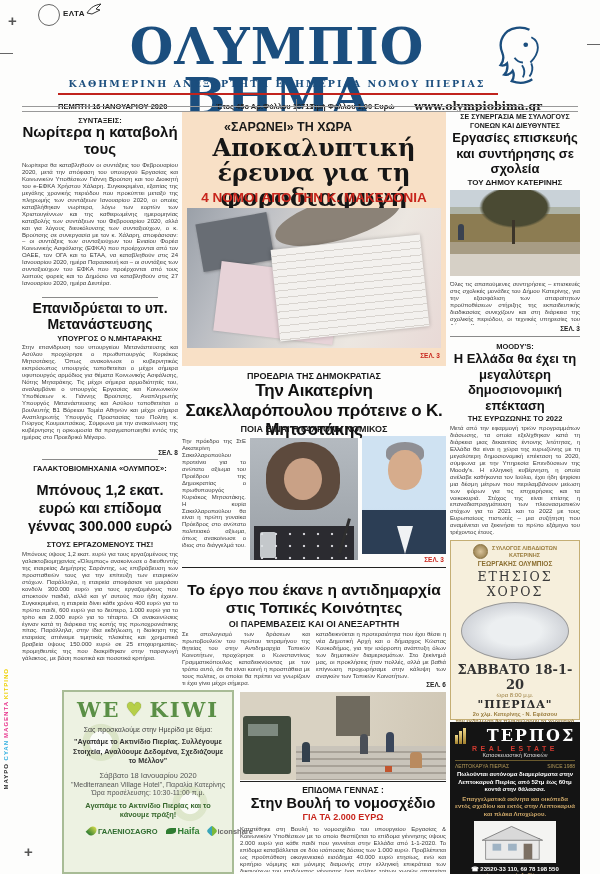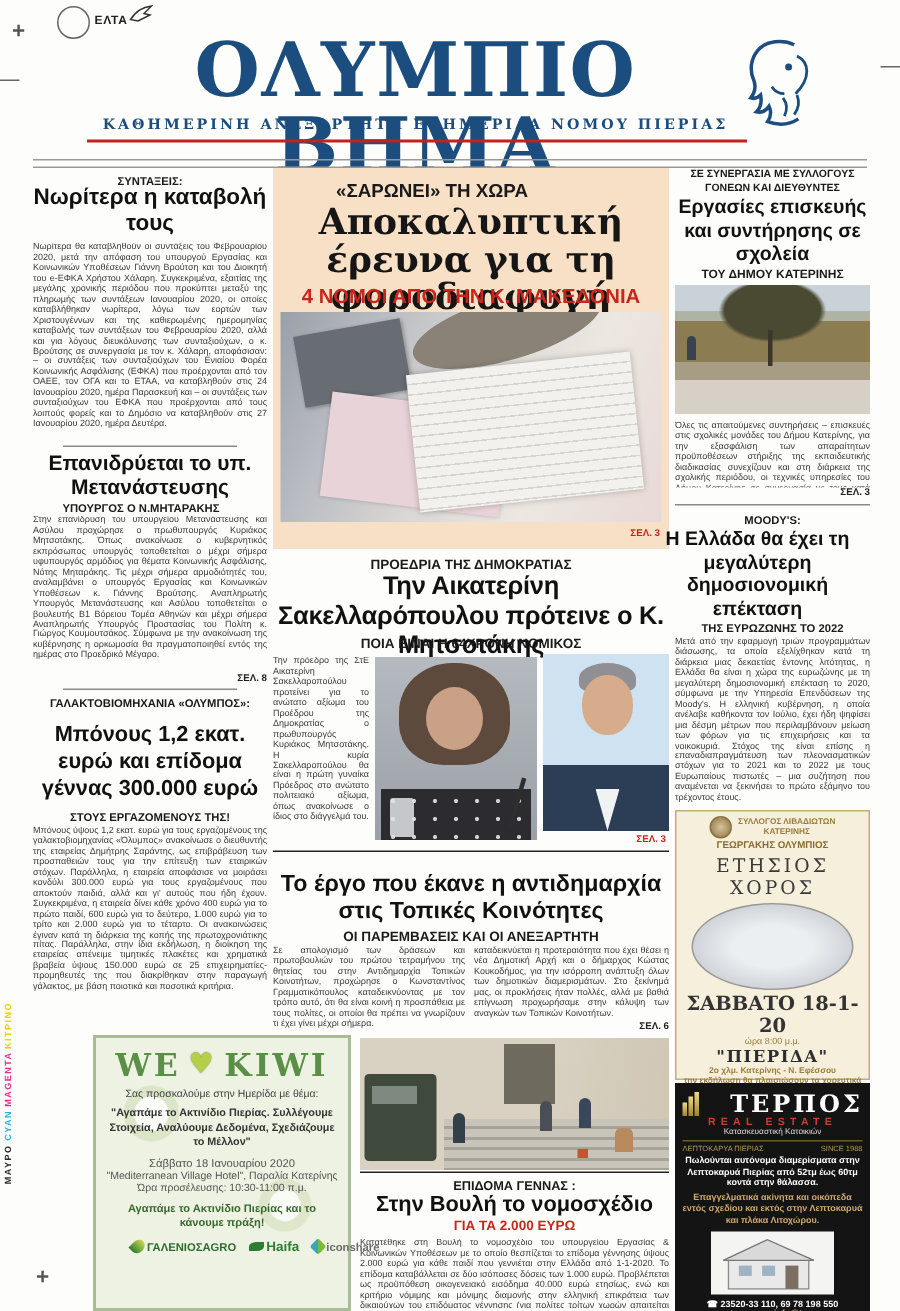--- a/index.html
+++ b/index.html
@@ -42,21 +42,21 @@
   .pref.red{color:#c8251c;}
   .hr{border-top:1px solid #8a8a8a;}
   .hrdark{border-top:1.5px solid #222;}
 
   
   .l-kick1{left:22px;top:116px;width:156px;font-size:7.5px;}
   .l-head1{left:22px;top:124px;width:156px;font-size:15px;line-height:1.12;font-weight:bold;color:#111;}
   .l-body1{left:22px;top:162px;width:156px;height:132px;}
   .l-hr1{left:42px;top:297px;width:116px;}
   .l-head2{left:22px;top:301px;width:156px;font-size:14px;line-height:1.12;font-weight:bold;color:#111;}
-  .l-sub2{left:16px;top:334px;width:156px;font-size:7.5px;}
+  .l-sub2{left:6px;top:334px;width:156px;font-size:7.5px;text-align:right;}
   .l-body2{left:22px;top:344px;width:156px;height:104px;}
   .l-pref2{left:22px;top:449px;width:156px;text-align:right;}
   .l-hr2{left:42px;top:459px;width:116px;}
   .l-kick3{left:22px;top:464px;width:156px;font-size:7.5px;line-height:1.2;}
   .l-head3{left:22px;top:481px;width:156px;font-size:14.5px;line-height:1.25;font-weight:bold;color:#111;}
   .l-sub3{left:22px;top:540px;width:156px;font-size:7.5px;}
   .l-body3{left:22px;top:551px;width:156px;height:134px;}
 
   
   .mainbox{left:182px;top:112px;width:264px;height:254px;background:#f8e0c6;}
@@ -136,21 +136,21 @@
   .t-crown{position:absolute;left:26px;top:-6px;width:78px;height:46px;border-radius:50%;
     background:radial-gradient(ellipse,#4a4a33 0 58%,rgba(74,74,51,0) 65%);}
   .t-trunk{position:absolute;left:62px;top:30px;width:3px;height:24px;background:#3c352a;}
   .t-fig{position:absolute;left:8px;top:34px;width:6px;height:16px;background:#3a4250;border-radius:3px 3px 0 0;}
   .s-body{left:450px;top:281px;width:130px;height:44px;}
   .s-pref{left:450px;top:325px;width:130px;text-align:right;}
   .s-hr{left:450px;top:336px;width:130px;}
 
   
   .md-kick{left:450px;top:342px;width:130px;font-size:7.5px;}
-  .md-head{left:440px;top:351px;width:130px;font-size:13px;line-height:1.2;font-weight:bold;color:#111;}
+  .md-head{left:450px;top:351px;width:130px;font-size:13px;line-height:1.2;font-weight:bold;color:#111;}
   .md-sub{left:450px;top:414px;width:130px;font-size:7.5px;font-weight:bold;}
   .md-body{left:450px;top:425px;width:130px;height:112px;}
 
   
   .dance{left:450px;top:540px;width:130px;height:180px;background:#f6efdc;border:1px solid #c4ae74;
     box-sizing:border-box;padding:3px 4px;text-align:center;}
   .d-emblem{display:flex;justify-content:center;align-items:center;gap:4px;}
   .d-portrait{width:13px;height:13px;border-radius:50%;background:radial-gradient(#d9c39a,#8a7240);border:1px solid #8a7240;}
   .d-org{font-size:5.5px;color:#9a7d3e;font-weight:bold;line-height:1.25;}
   .d-org3{font-size:6.5px;color:#8a6d2f;font-weight:bold;margin-top:1px;}
@@ -227,20 +227,27 @@
   </div>
 
   <div class="abs mast-title serif ctr">ΟΛΥΜΠΙΟ ΒΗΜΑ</div>
   <svg class="abs" style="left:494px;top:24px;" width="56" height="62" viewBox="0 0 60 66">
     <path d="M38 6c-8-4-20-3-26 4-5 6-6 14-3 21 2 5 1 9-2 13 3 1 5 0 7-2 1 5 0 9-3 12 4 1 7-1 9-4 2 4 1 8-1 11 8 3 16 2 22-2" fill="none" stroke="#1b4e7e" stroke-width="2.5"></path>
     <circle cx="34" cy="22" r="2.5" fill="#1b4e7e"></circle>
     <path d="M40 14c4 2 7 6 7 11 0 7-4 12-8 16 m-17-5c2 3 5 5 9 5 M30 44c3 4 3 9 1 13 M40 42c2 5 1 10-2 14" fill="none" stroke="#1b4e7e" stroke-width="2"></path>
   </svg>
   <div class="abs mast-sub serif ctr">ΚΑΘΗΜΕΡΙΝΗ ΑΝΕΞΑΡΤΗΤΗ ΕΦΗΜΕΡΙΔΑ ΝΟΜΟΥ ΠΙΕΡΙΑΣ</div>
   <div class="abs mast-rule"></div>
+  <div class="abs dateline">
+    <span>ΠΕΜΠΤΗ 16 ΙΑΝΟΥΑΡΙΟΥ 2020</span>
+    <span class="dl-issue">Έτος 45ο Αρ.Φύλλου 10711</span>
+    <span class="dl-bar"></span>
+    <span class="dl-price">Τιμή Φύλλου 1,00 Ευρώ</span>
+    <span class="dl-web">www.olympiobima.gr</span>
+  </div>
   <div class="abs rule2"></div>
 
   <div class="abs l-kick1 ctr kick">ΣΥΝΤΑΞΕΙΣ:</div>
   <div class="abs l-head1 ctr">Νωρίτερα η καταβολή τους</div>
   <div class="abs l-body1 body jst">Νωρίτερα θα καταβληθούν οι συντάξεις του Φεβρουαρίου 2020, μετά την απόφαση του υπουργού Εργασίας και Κοινωνικών Υποθέσεων Γιάννη Βρούτση και του Διοικητή του e-ΕΦΚΑ Χρήστου Χάλαρη. Συγκεκριμένα, εξαιτίας της μεγάλης χρονικής περιόδου που προκύπτει μεταξύ της πληρωμής των συντάξεων Ιανουαρίου 2020, οι οποίες καταβλήθηκαν νωρίτερα, λόγω των εορτών των Χριστουγέννων και της καθιερωμένης ημερομηνίας καταβολής των συντάξεων του Φεβρουαρίου 2020, αλλά και για λόγους διευκόλυνσης των συνταξιούχων, ο κ. Βρούτσης σε συνεργασία με τον κ. Χάλαρη, αποφάσισαν: – οι συντάξεις των συνταξιούχων του Ενιαίου Φορέα Κοινωνικής Ασφάλισης (ΕΦΚΑ) που προέρχονται από τον ΟΑΕΕ, τον ΟΓΑ και το ΕΤΑΑ, να καταβληθούν στις 24 Ιανουαρίου 2020, ημέρα Παρασκευή και – οι συντάξεις των συνταξιούχων του ΕΦΚΑ που προέρχονται από τους λοιπούς φορείς και το Δημόσιο να καταβληθούν στις 27 Ιανουαρίου 2020, ημέρα Δευτέρα.</div>
   <div class="abs l-hr1 hr"></div>
 
   <div class="abs l-head2 ctr">Επανιδρύεται το υπ. Μετανάστευσης</div>
   <div class="abs l-sub2 ctr kick">ΥΠΟΥΡΓΟΣ Ο Ν.ΜΗΤΑΡΑΚΗΣ</div>
   <div class="abs l-body2 body jst">Στην επανίδρυση του υπουργείου Μετανάστευσης και Ασύλου προχώρησε ο πρωθυπουργός Κυριάκος Μητσοτάκης. Όπως ανακοίνωσε ο κυβερνητικός εκπρόσωπος υπουργός τοποθετείται ο μέχρι σήμερα υφυπουργός αρμόδιος για θέματα Κοινωνικής Ασφάλισης, Νότης Μηταράκης. Τις μέχρι σήμερα αρμοδιότητές του, αναλαμβάνει ο υπουργός Εργασίας και Κοινωνικών Υποθέσεων κ. Γιάννης Βρούτσης. Αναπληρωτής Υπουργός Μετανάστευσης και Ασύλου τοποθετείται ο βουλευτής Β1 Βόρειου Τομέα Αθηνών και μέχρι σήμερα Αναπληρωτής Υπουργός Προστασίας του Πολίτη κ. Γιώργος Κουμουτσάκος. Σύμφωνα με την ανακοίνωση της κυβέρνησης η ορκωμοσία θα πραγματοποιηθεί εντός της ημέρας στο Προεδρικό Μέγαρο.</div>

